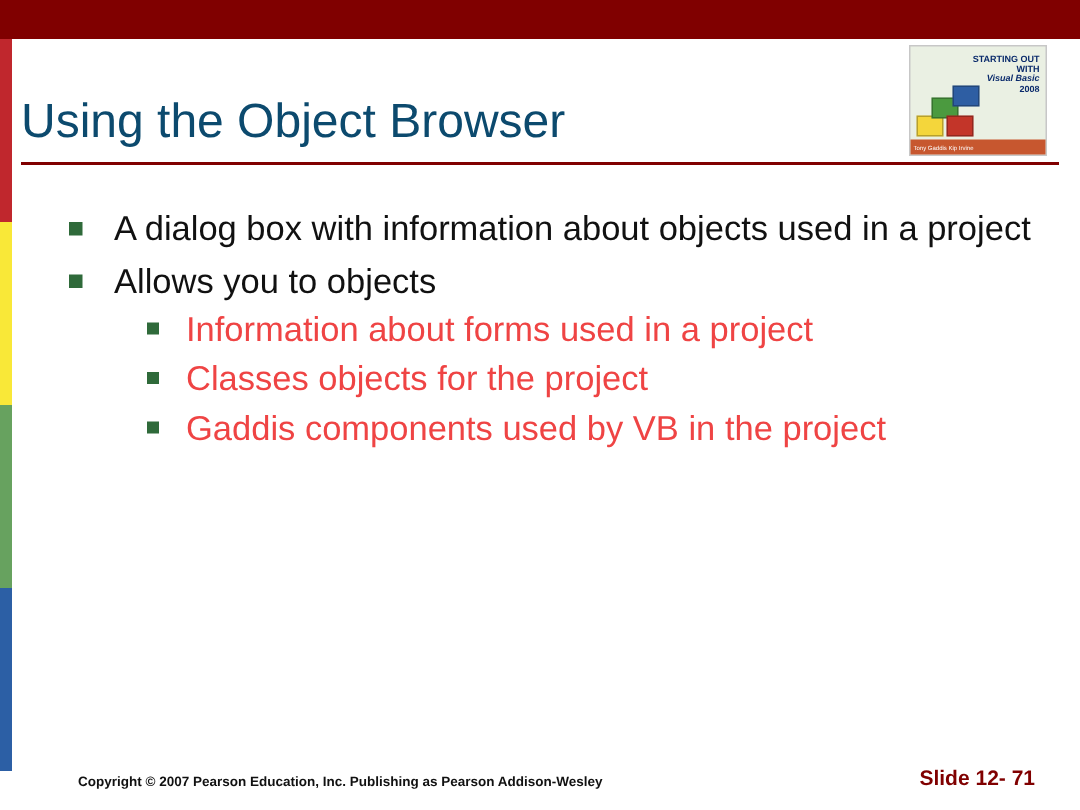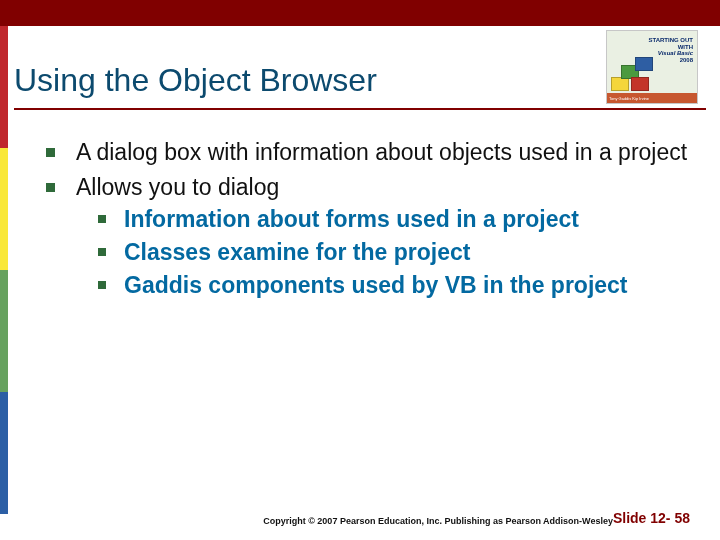--- a/index.html
+++ b/index.html
@@ -116,39 +116,38 @@
   }
   ul.inner {
     list-style: none;
     margin-top: 0px;
   }
   ul.inner > li {
     position: relative;
     padding-left: 48px;
     font-size: 23px;
     line-height: 1.42;
-    color: #0369a1;
-    font-weight: bold;
+    color: #ef4444;
   }
   ul.inner > li::before {
     content: "";
     position: absolute;
     left: 22px;
     top: 12px;
     width: 8px;
     height: 8px;
     background: #2f6a3a;
   }
   .footer {
     position: absolute;
     bottom: 14px;
     left: 52px;
     right: 30px;
     display: flex;
-    justify-content: flex-end;
+    justify-content: space-between;
     align-items: flex-end;
   }
   .copyright {
     font-size: 9px;
     font-weight: bold;
     color: #111;
   }
   .slide-num {
     font-size: 14px;
     font-weight: bold;
@@ -184,26 +183,26 @@
   </div>
 </div>
 
 <h1 class="slide-title">Using the Object Browser</h1>
 <div class="title-underline"></div>
 
 <div class="content">
   <ul class="outer">
     <li>A dialog box with information about objects used in a project</li>
     <li>
-      <span>Allows you to dialog</span>
+      <span>Allows you to objects</span>
       <ul class="inner">
         <li>Information about forms used in a project</li>
-        <li>Classes examine for the project</li>
+        <li>Classes objects for the project</li>
         <li>Gaddis components used by VB in the project</li>
       </ul>
     </li>
   </ul>
 </div>
 
 <div class="footer">
   <div class="copyright">Copyright © 2007 Pearson Education, Inc. Publishing as Pearson Addison-Wesley</div>
-  <div class="slide-num">Slide 12- 58</div>
+  <div class="slide-num">Slide 12- 71</div>
 </div>
 
 </body></html>

